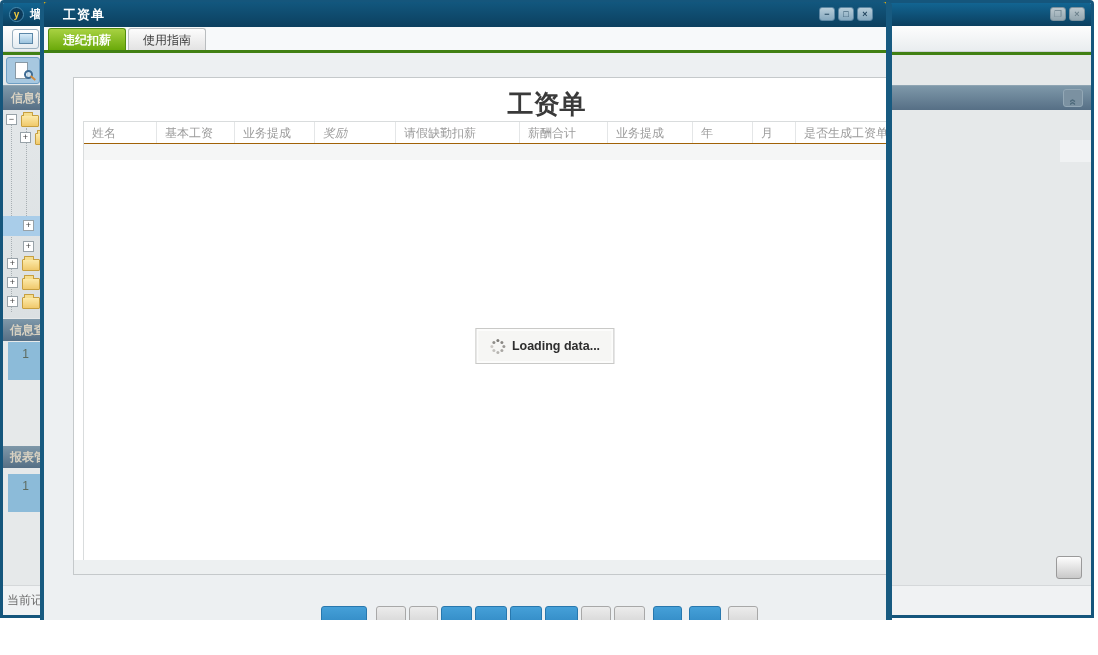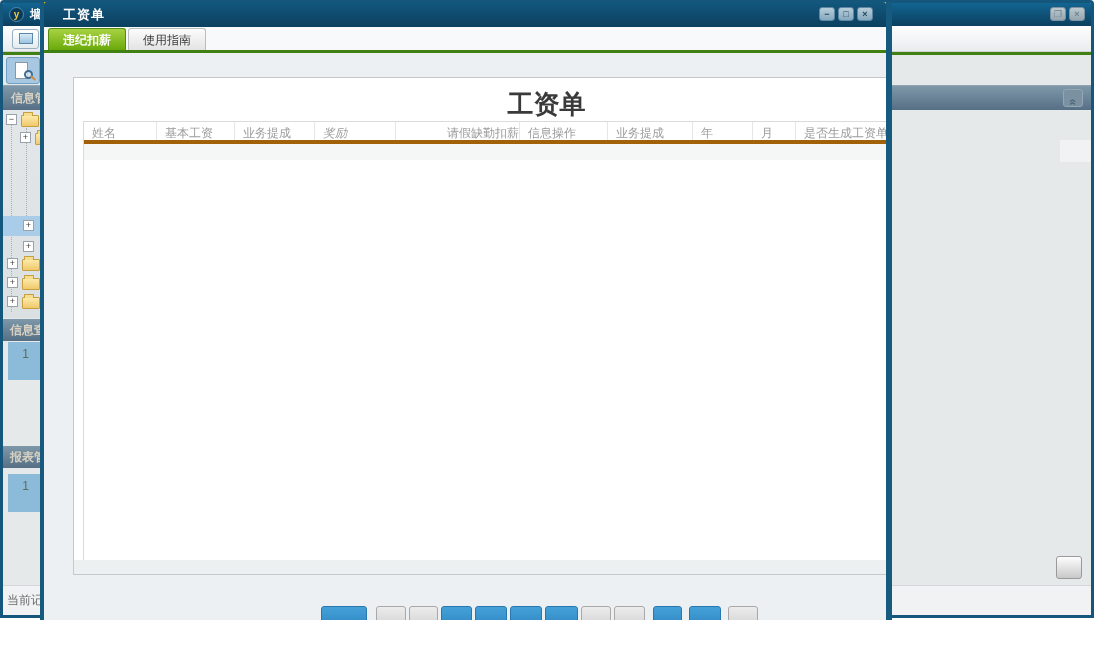--- a/index.html
+++ b/index.html
@@ -62,21 +62,21 @@
   #dlg-title { color:#fff; font-weight:bold; font-size:13px; line-height:25px; padding-left:19px; letter-spacing:1px; }
   #dlg-tabs { height:23px; background:#f7f9fa; display:flex; align-items:flex-end; padding-left:4px; gap:2px; }
   .tab { height:22px; line-height:22px; padding:0 14px; font-size:12px; border-radius:3px 3px 0 0; }
   .tab.active { background:linear-gradient(#a8d242,#6aa90a); border:1px solid #538c0e; border-bottom:none; color:#fff; font-weight:bold; }
   .tab.inactive { background:linear-gradient(#fcfcfc,#e3e3e3); border:1px solid #b9bdbf; border-bottom:none; color:#3c3c3c;margin-top:14px; }
   #dlg-body { position:absolute; left:0; right:0; top:51px; bottom:0; background:#edf0f2; overflow:hidden; }
 
   #panel { position:absolute; left:29px; top:24px; width:947px; height:498px; background:#fff; border:1px solid #c5c9cb; }
   #panel-heading { text-align:center; margin-top:9px; font-family:"DejaVu Serif","Liberation Serif",serif; font-size:26px; font-weight:bold; color:#3a3a3a; }
   #grid { position:absolute; left:9px; top:43px; width:923px; height:440px; border:1px solid #d9dcdd; background:#fff; }
-  #grid-header { display:flex; height:22px; border-bottom:4px solid #a16207; }
+  #grid-header { display:flex; height:22px; border-bottom:1px solid #a16207; }
   .th { border-right:1px solid #e4e6e7; color:#9b9b9b; font-size:12px; line-height:22px; padding-left:8px;
         white-space:nowrap; overflow:hidden; flex-shrink:0; }
   .th:last-child { border-right:none; }
   #grid-subband { height:16px; background:#f5f6f6; }
   #panel-footer { position:absolute; left:0; right:0; bottom:0; height:14px; background:#edf0f1; }
 
   #loading-box { position:absolute; left:50%; top:206px; transform:translateX(-50%); display:flex; align-items:center; gap:7px;
                  background:#f6f6f4; border:1px solid #c9c9c7; padding:9px 13px; box-shadow:0 0 0 2px #fcfcfb inset; }
   #loading-text { font-size:12.5px; color:#2e2e2e; font-weight:bold; white-space:nowrap; }
   .spinner { position:relative; width:16px; height:16px; }
@@ -190,29 +190,35 @@
   <div id="dlg-body">
     <div id="panel">
       <div id="panel-heading">工资单</div>
 
       <div id="grid">
         <div id="grid-header">
             <div class="th" style="width: 73px;">姓名</div>
             <div class="th" style="width: 78px;">基本工资</div>
             <div class="th" style="width: 80px;">业务提成</div>
             <div class="th" style="width: 81px; font-style: italic;">奖励</div>
-            <div class="th" style="width: 124px; text-align: right;">请假缺勤扣薪</div>
-            <div class="th" style="width: 88px;">信息操作</div>
+            <div class="th" style="width: 124px;">请假缺勤扣薪</div>
+            <div class="th" style="width: 88px;">薪酬合计</div>
             <div class="th" style="width: 85px;">业务提成</div>
             <div class="th" style="width: 60px;">年</div>
             <div class="th" style="width: 43px;">月</div>
             <div class="th" style="width: 125px;">是否生成工资单</div>
             <div class="th" style="width: 86px;"></div>
           </div>
         <div id="grid-subband"></div>
+        <div id="loading-box">
+          <span class="spinner">
+              <i></i>
+            </span>
+          <span id="loading-text">Loading data...</span>
+        </div>
       </div>
 
       <div id="panel-footer"></div>
     </div>
 
     <div id="pagination">
         <div class="pg primary" style="width: 46px;"></div>
         <div class="pg default" style="width: 30px; margin-left: 6px;"></div>
         <div class="pg default" style="width: 29px;"></div>
         <div class="pg primary" style="width: 31px;"></div>

